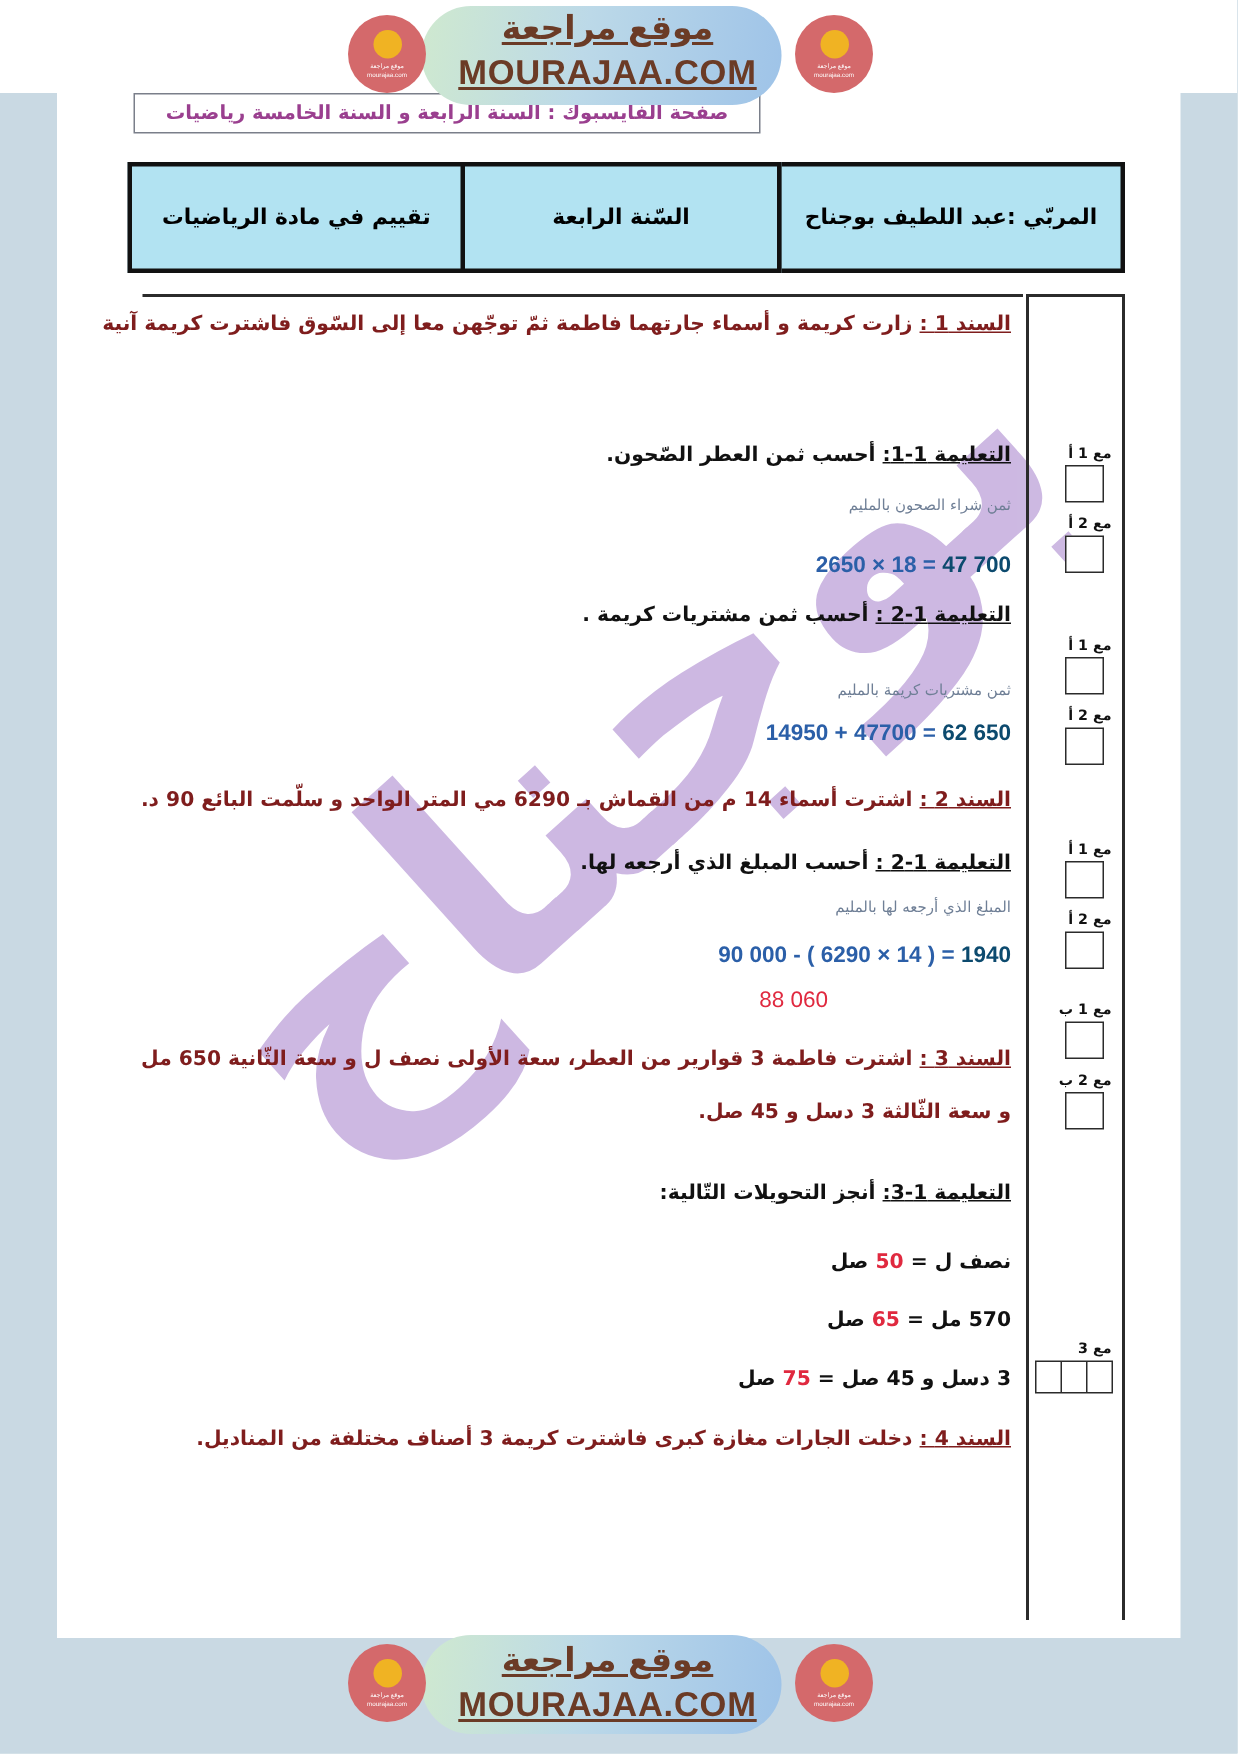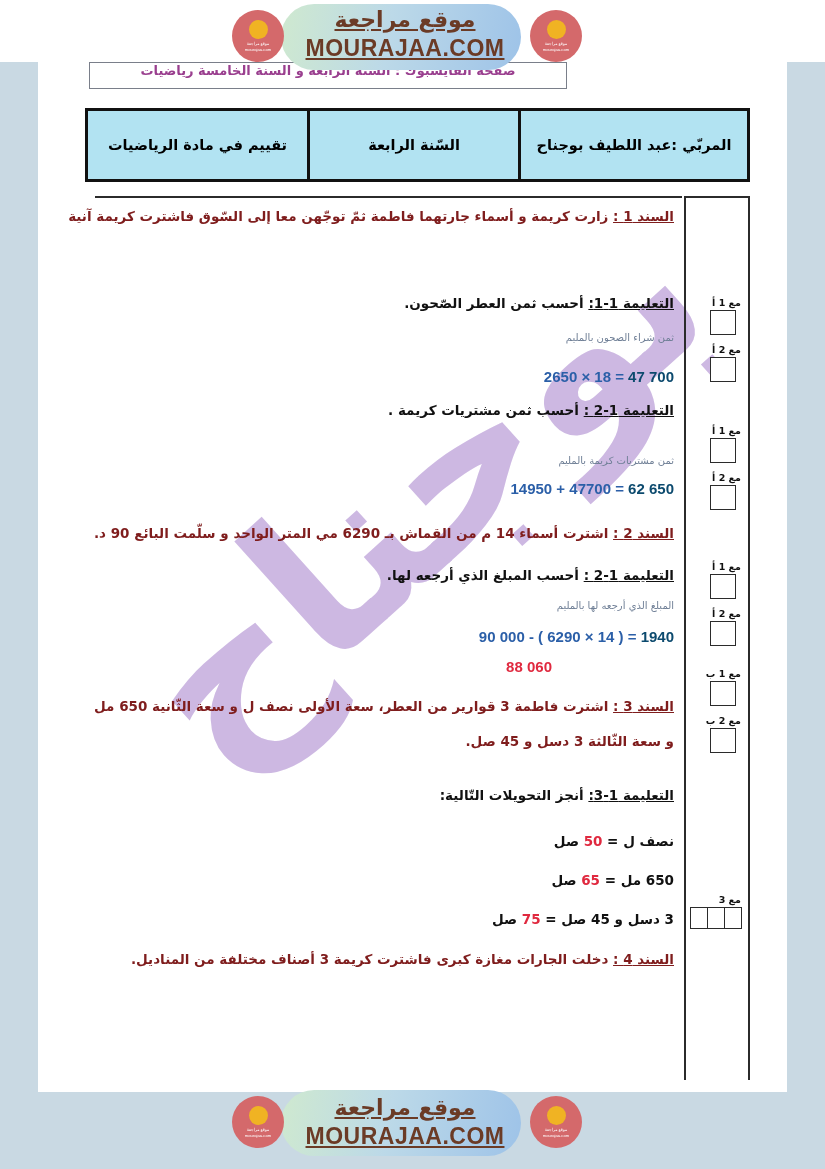--- a/index.html
+++ b/index.html
@@ -84,24 +84,24 @@
     margin-bottom: 2px;
   }
   .logo-cap {
     font-size: 4.2px; color: #ffffff; text-align: center;
     line-height: 1.25; font-family: "Liberation Sans", sans-serif;
   }
   
   .fb-box {
     position: absolute;
     left: 89px; top: 62px;
-    width: 478px; height: 27px;
+    width: 418px; height: 27px;
     border: 1px solid #7a7f8a;
     background: #ffffff;
-    display: flex; justify-content: center;
+    display: flex; align-items: center; justify-content: center;
     z-index: 30;
   }
   .fb-text {
     font-size: 13px; font-weight: bold; color: #9a3f8f;
     font-family: "DejaVu Sans", sans-serif;
     white-space: nowrap;
   }
   
   .head-table {
     position: absolute;
@@ -190,21 +190,21 @@
     font-size: 10px; color: #6f7f96; font-weight: normal;
   }
   .eq {
     font-size: 15px; font-weight: bold; color: #2b5fa8;
     font-family: "Liberation Sans", sans-serif;
     direction: ltr;
   }
   .eq .res { color: #0c4a6e; }
   .eq .op { color: #2b5fa8; }
   .res-only {
-    font-size: 15px; font-weight: bold; color: #e0293f;
+    font-size: 15px; font-weight: normal; color: #e0293f;
     font-family: "Liberation Sans", sans-serif;
     direction: ltr;
   }
   .conv {
     font-size: 13.5px; font-weight: bold; color: #111111;
   }
   .conv .red { color: #e0293f; }
   
   .crit {
     position: absolute;
@@ -377,21 +377,21 @@
 
       <div class="line instr" style="top:591px;">
         <span class="lbl">التعليمة 1-3:</span>
         <span>أنجز التحويلات التّالية:</span>
       </div>
 
       <div class="line conv" style="top:637px;">
         <span>نصف ل = </span><span class="red">50</span><span> صل</span>
       </div>
       <div class="line conv" style="top:676px;">
-        <span>650 مل = </span><span class="red">65</span><span> صل</span>
+        <span>570 مل = </span><span class="red">65</span><span> صل</span>
       </div>
       <div class="line conv" style="top:715px;">
         <span>3 دسل و 45 صل = </span><span class="red">75</span><span> صل</span>
       </div>
 
       <div class="line sond" style="top:755px;">
         <span class="lbl">السند 4 :</span>
         <span>دخلت الجارات مغازة كبرى فاشترت كريمة 3 أصناف مختلفة من المناديل.</span>
       </div>
 

